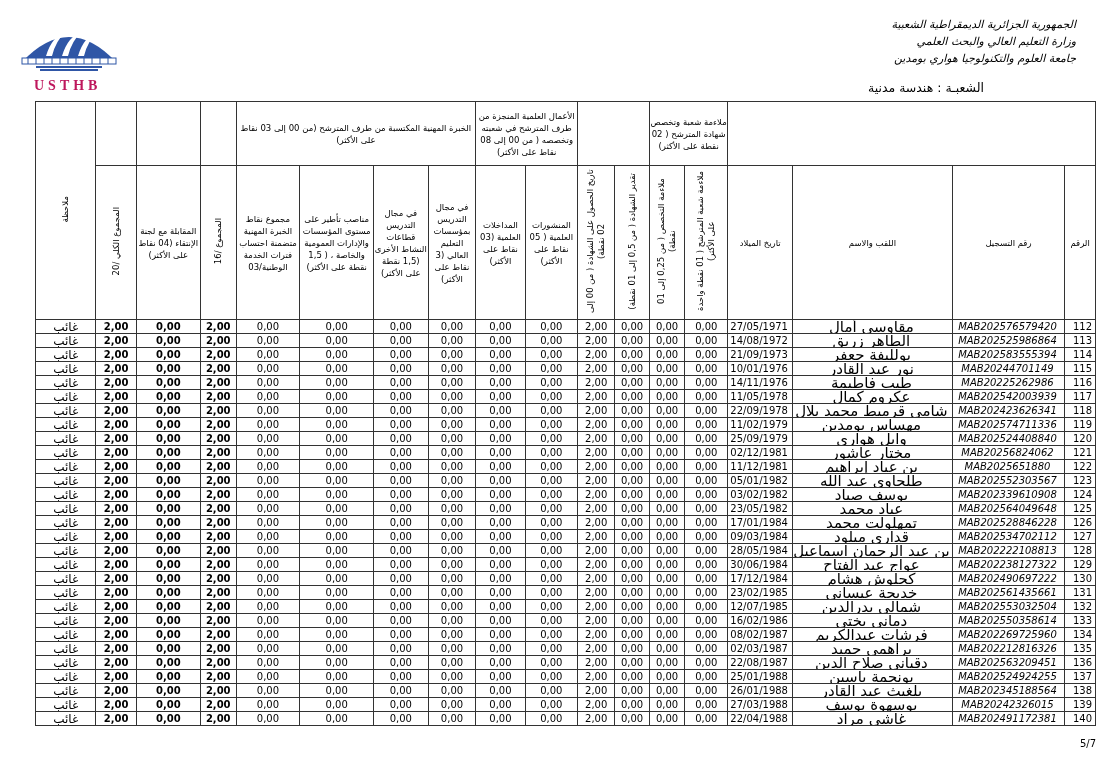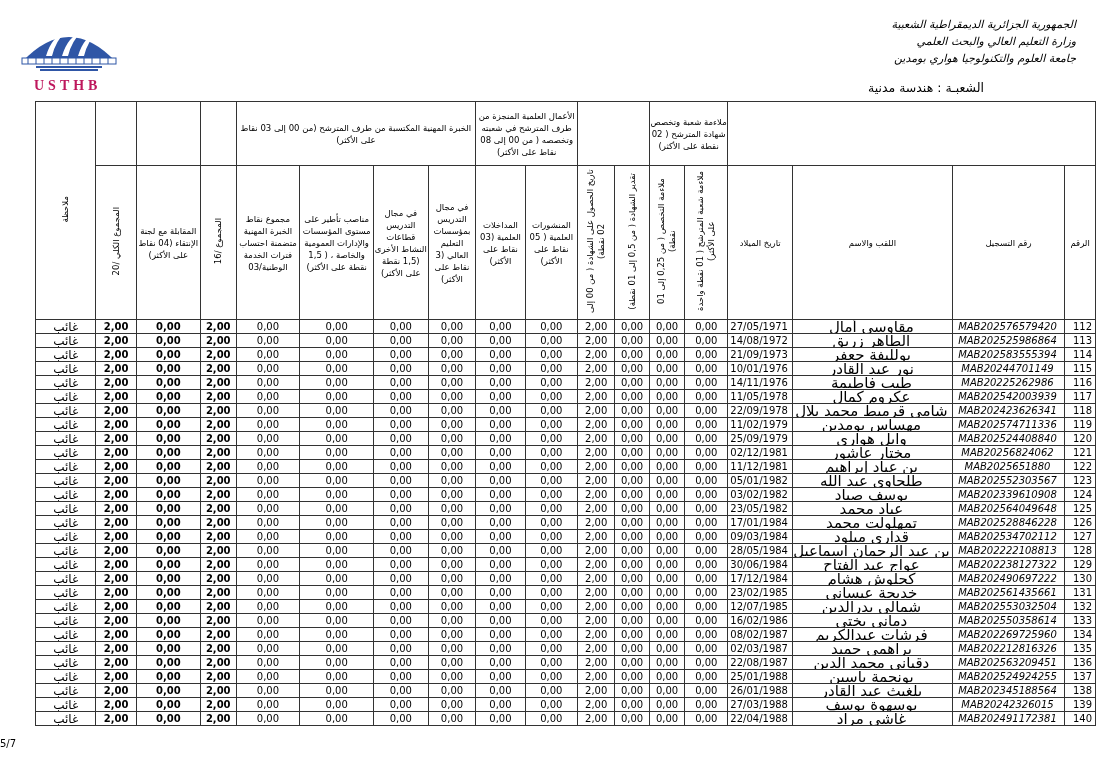--- a/index.html
+++ b/index.html
@@ -19,21 +19,21 @@
   table.grid tbody td { height:13.0px; line-height:12px; }
   .b { font-weight:bold; }
   .vt { writing-mode:vertical-rl; transform:rotate(180deg); display:inline-block; font-size:8.5px;
         line-height:11px; white-space:normal; max-height:150px; text-align:center; direction:rtl; }
   .name { direction:rtl; text-align:center; padding-right:2px !important; font-size:15px; }
   .mab { text-align:right; padding-right:2px !important;font-style:italic; }
   .num { text-align:center; }
   .date { text-align:left !important; padding-left:2px !important; }
   .idx { text-align:right !important; padding-right:3px !important; }
   .absent { font-weight:normal; direction:rtl; font-size:12px; }
-  .footer { position:absolute; left:0; width:1096px; top:738px; text-align:left; font-size:10px; }
+  .footer { position:absolute; left:0; width:1096px; top:738px; text-align:right; font-size:10px; }
 </style>
 </head>
 <body>
 
 <div class="hdr">
   <div>الجمهورية الجزائرية الديمقراطية الشعبية</div>
   <div>وزارة التعليم العالي والبحث العلمي</div>
   <div>جامعة العلوم والتكنولوجيا هواري بومدين</div>
 </div>
 <div class="dept">الشعبـة :  هندسة مدنية</div>
@@ -609,21 +609,21 @@
         <td class="num">0,00</td>
         <td class="num">0,00</td>
         <td class="num">0,00</td>
         <td class="num">0,00</td>
         <td class="num">0,00</td>
         <td class="num">2,00</td>
         <td class="num">0,00</td>
         <td class="num">0,00</td>
         <td class="num">0,00</td>
         <td class="date">22/08/1987</td>
-        <td class="name">دقياني محمد الدين</td>
+        <td class="name">دقياني صلاح الدين</td>
         <td class="mab">MAB202563209451</td>
         <td class="idx">136</td>
       </tr>
       <tr>
         <td class="absent">غائب</td>
         <td class="b">2,00</td>
         <td class="b">0,00</td>
         <td class="b">2,00</td>
         <td class="num">0,00</td>
         <td class="num">0,00</td>

